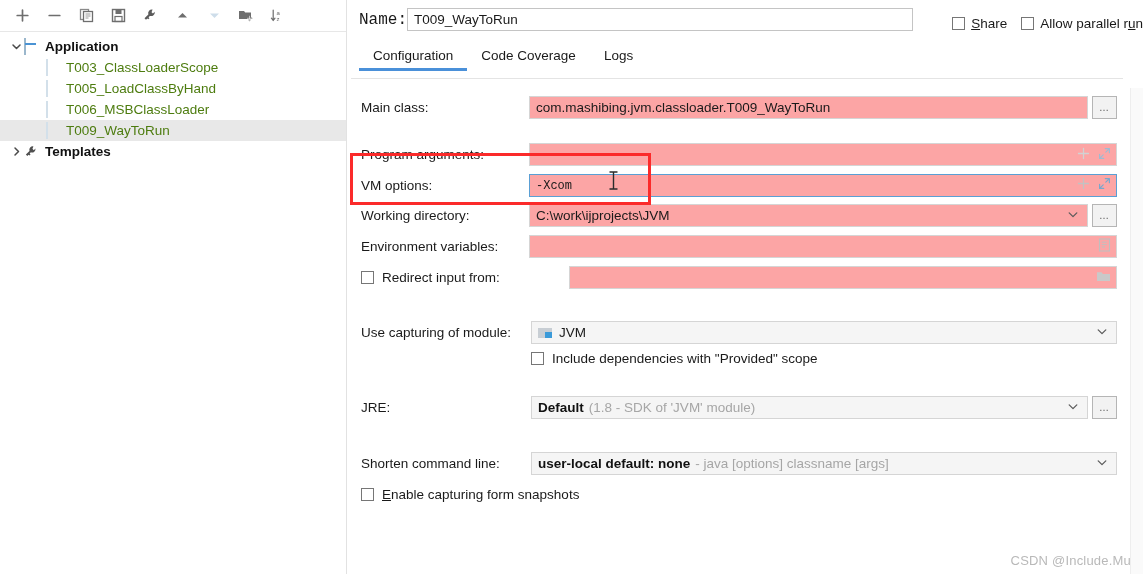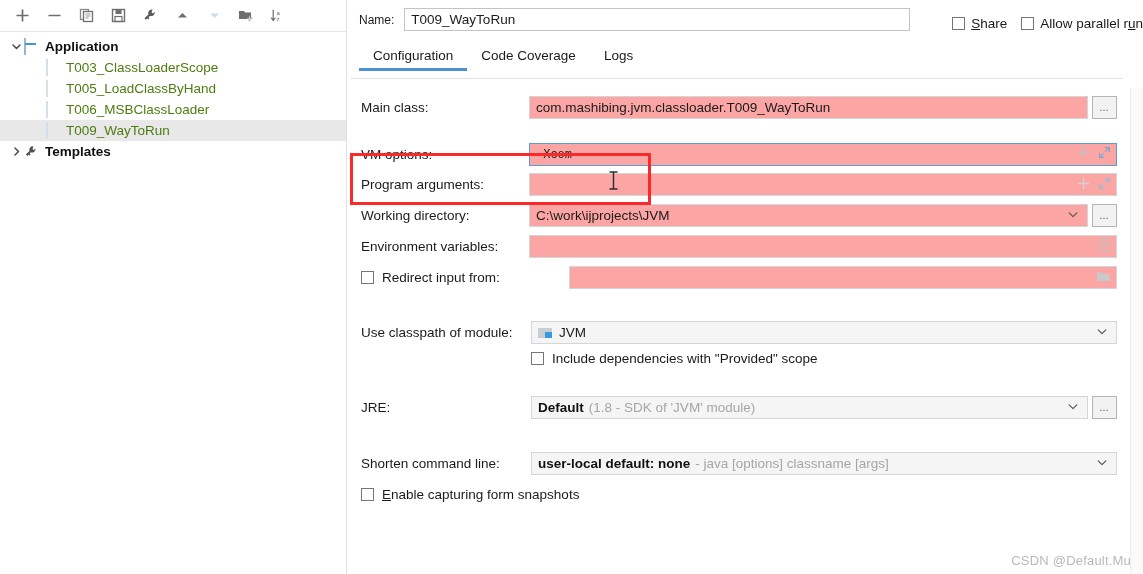--- a/index.html
+++ b/index.html
@@ -95,21 +95,21 @@
     padding-left: 8px;
     box-sizing: border-box;
   }
   .name-row {
     display: flex;
     align-items: center;
     padding: 9px 0 0 4px;
     height: 30px;
     box-sizing: border-box;
   }
-  .name-label { font-size: 12px; margin-right: 10px; }
+  .name-label { font-size: 16px; margin-right: 0; font-family: Liberation Mono, monospace; }
   .name-input {
     width: 506px; height: 23px;
     border: 1px solid #c4c4c4;
     background: #fff;
     font-family: "Liberation Sans", sans-serif;
     font-size: 13.5px;
     color: #1a1a1a;
     padding: 0 6px;
     box-sizing: border-box;
     outline: none;
@@ -441,20 +441,39 @@
 
       <div class="frow" style="margin-bottom:6px;">
         <span class="flabel">Main class:</span>
         <span class="field">
           <span>com.mashibing.jvm.classloader.T009_WayToRun</span>
         </span>
         <span class="sq-btn">…</span>
       </div>
 
       <div class="gap-md"></div>
+
+      <div class="frow" style="margin-bottom:8px;">
+        <span class="flabel">Program arguments:</span>
+        <span class="field">
+          <span></span>
+          <span class="field-inner-icons">
+            <span>
+              <svg width="13" height="13" viewBox="0 0 13 13">
+                  <path d="M6.5 1.5v10M1.5 6.5h10" stroke="#d2d2d2" stroke-width="1.3" stroke-linecap="round"></path>
+                </svg>
+            </span>
+            <span>
+              <svg width="13" height="13" viewBox="0 0 13 13">
+                  <path d="M7.3 1.6h4.1v4.1M11.4 1.6 7.8 5.2M5.7 11.4H1.6V7.3M1.6 11.4l3.6-3.6" stroke="#9ebbd2" stroke-width="1.2" fill="none" stroke-linecap="round" stroke-linejoin="round"></path>
+                </svg>
+            </span>
+          </span>
+        </span>
+      </div>
 
       <div class="frow" style="margin-bottom:7px;">
         <span class="flabel">VM options:</span>
         <span class="field focused mono">
           <span>-Xcom</span>
           <span class="field-inner-icons">
             <span>
               <svg width="13" height="13" viewBox="0 0 13 13">
                   <path d="M6.5 1.5v10M1.5 6.5h10" stroke="#c2c2c2" stroke-width="1.3" stroke-linecap="round"></path>
                 </svg>
@@ -462,39 +481,20 @@
             <span>
               <svg width="13" height="13" viewBox="0 0 13 13">
                   <path d="M7.3 1.6h4.1v4.1M11.4 1.6 7.8 5.2M5.7 11.4H1.6V7.3M1.6 11.4l3.6-3.6" stroke="#7aa7cc" stroke-width="1.2" fill="none" stroke-linecap="round" stroke-linejoin="round"></path>
                 </svg>
             </span>
           </span>
         </span>
       </div>
 
       <div class="frow" style="margin-bottom:8px;">
-        <span class="flabel">Program arguments:</span>
-        <span class="field">
-          <span></span>
-          <span class="field-inner-icons">
-            <span>
-              <svg width="13" height="13" viewBox="0 0 13 13">
-                  <path d="M6.5 1.5v10M1.5 6.5h10" stroke="#d2d2d2" stroke-width="1.3" stroke-linecap="round"></path>
-                </svg>
-            </span>
-            <span>
-              <svg width="13" height="13" viewBox="0 0 13 13">
-                  <path d="M7.3 1.6h4.1v4.1M11.4 1.6 7.8 5.2M5.7 11.4H1.6V7.3M1.6 11.4l3.6-3.6" stroke="#9ebbd2" stroke-width="1.2" fill="none" stroke-linecap="round" stroke-linejoin="round"></path>
-                </svg>
-            </span>
-          </span>
-        </span>
-      </div>
-
-      <div class="frow" style="margin-bottom:8px;">
         <span class="flabel">Working directory:</span>
         <span class="field">
           <span>C:\work\ijprojects\JVM</span>
           <span class="chev">
             <svg width="12" height="12" viewBox="0 0 12 12">
                 <path d="M2.2 4.4 6 8.1l3.8-3.7" stroke="#5c5c5c" stroke-width="1.3" fill="none" stroke-linecap="round" stroke-linejoin="round"></path>
               </svg>
           </span>
         </span>
         <span class="sq-btn">…</span>
@@ -528,21 +528,21 @@
                 <path d="M1 2.3h4.6L6.8 3.9H14v7.2H1z" fill="#c9c9c9"></path>
               </svg>
             </span>
           </span>
         </span>
       </div>
 
       <div class="gap-lg"></div>
 
       <div class="frow" style="margin-bottom:0;">
-        <span class="flabel" style="width:172px;">Use classpath of module:</span>
+        <span class="flabel" style="width:172px;">Use capturing of module:</span>
         <span class="field" style="background:#f5f5f5;">
           <span class="mod-icon"></span>
           <span>JVM</span>
           <span class="chev">
             <svg width="12" height="12" viewBox="0 0 12 12">
                 <path d="M2.2 4.4 6 8.1l3.8-3.7" stroke="#5c5c5c" stroke-width="1.3" fill="none" stroke-linecap="round" stroke-linejoin="round"></path>
               </svg>
           </span>
         </span>
       </div>
@@ -596,14 +596,14 @@
   </div>
 
   <div class="annot"></div>
 
   <div class="ibeam">
     <svg width="11" height="19" viewBox="0 0 11 19">
       <path d="M2 1h7M2 18h7M5.5 1v17" stroke="#2b2b2b" stroke-width="1.4" fill="none" stroke-linecap="round"></path>
     </svg>
   </div>
 
-  <div class="watermark">CSDN @Default.Mu</div>
+  <div class="watermark">CSDN @Include.Mu</div>
 </div>
 
 </body></html>

